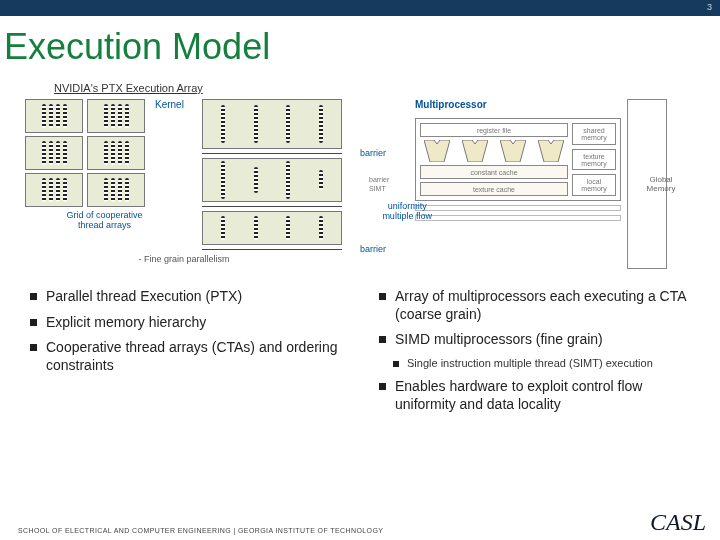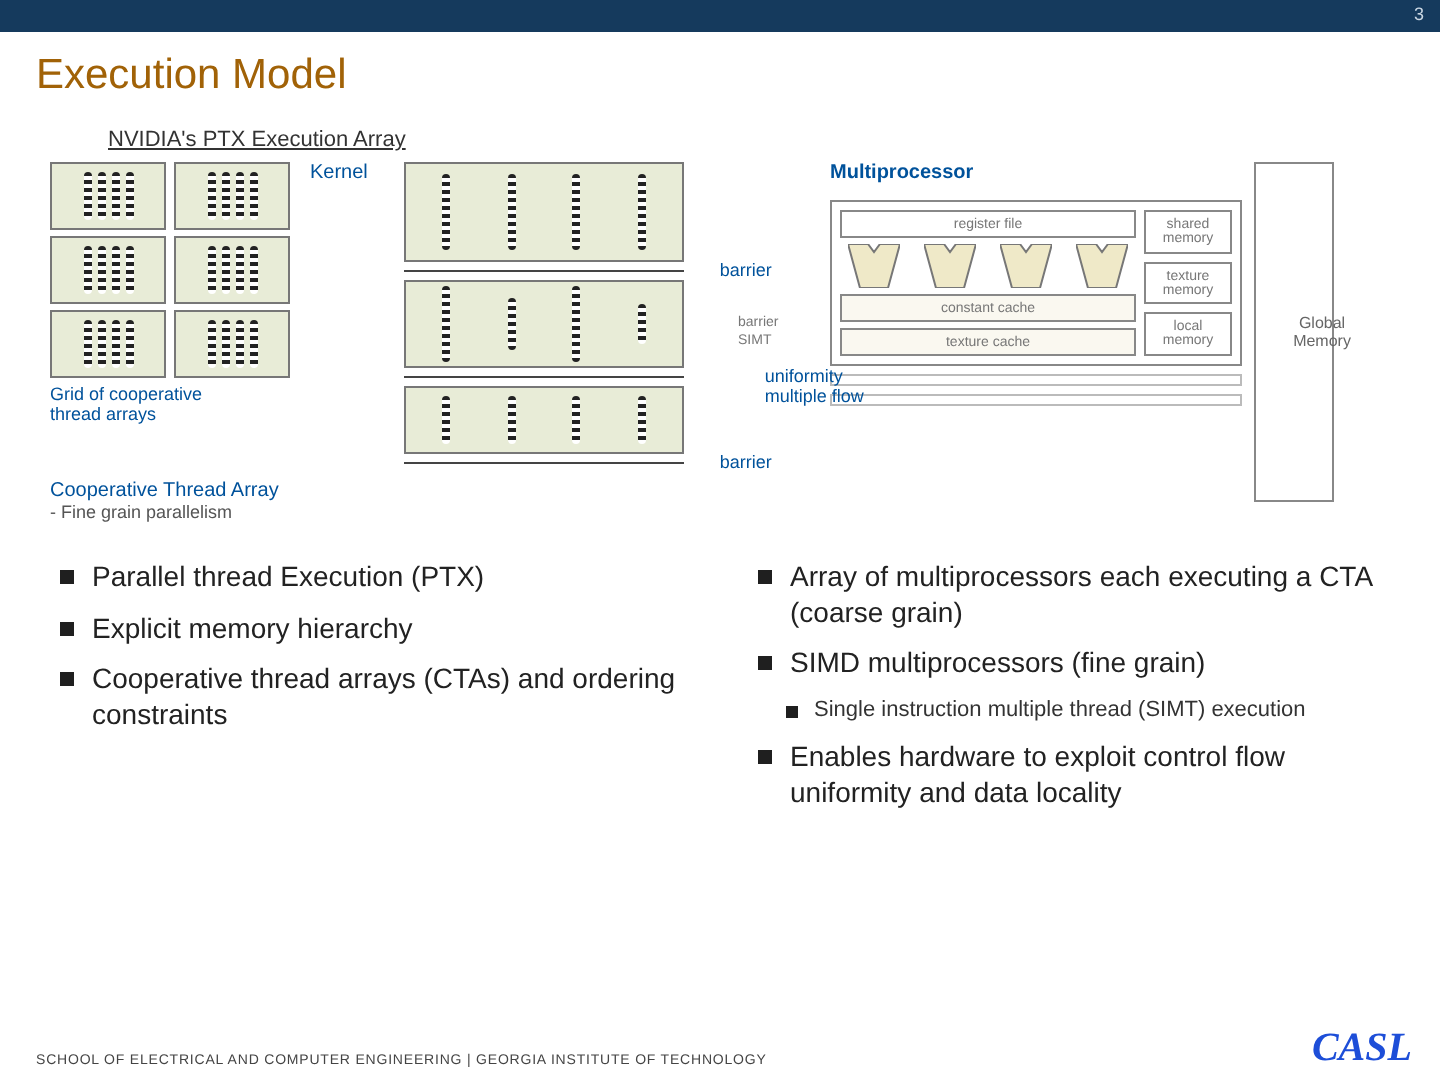--- a/index.html
+++ b/index.html
@@ -1,23 +1,23 @@
 <!DOCTYPE html>
 <html><head>
 <meta charset="utf-8">
 <style>
   * { box-sizing: border-box; margin: 0; padding: 0; }
   body { width: 720px; height: 540px; font-family: Arial, Helvetica, sans-serif; background: #fff; position: relative; overflow: hidden; }
   .topbar { background: #153a5d; height: 16px; position: relative; }
   .pagenum { position: absolute; right: 8px; top: 2px; color: #c9d6e2; font-size: 9px; }
-  .title { font-size: 21px; color: #a16207; padding: 10px 18px 6px 18px; font-weight: 400; }
+  .title { font-size: 36px; color: #15803d; padding: 10px 18px 6px 4px; font-weight: 400; }
   .subtitle { font-size: 11px; text-decoration: underline; color: #333; margin: 8px 0 4px 54px; }
   .figrow { display: flex; gap: 24px; padding: 0 24px; align-items: flex-start; }
   .figbox { border: 1px solid transparent; }
-  .fig-left { width: 320px; }
+  .fig-left { width: 320px; text-align: center; }
   .fig-right { width: 300px; }
 
   
   .kernel-grid { display: flex; gap: 4px; }
   .gridcol { display: flex; flex-direction: column; gap: 3px; }
   .block { border: 1px solid #777; background: #e8ecd7; width: 58px; height: 34px; display: flex; align-items: center; justify-content: center; gap: 3px; padding: 2px; }
   .wavy { width: 4px; height: 24px; background: repeating-linear-gradient(180deg,#222 0 2px,#fff 2px 4px); border-radius: 2px; }
   .kernel-lbl { font-size: 10px; color: #00529b; margin-left: 6px; align-self: flex-start; }
   .ctapanel { border: 1px solid #777; background: #e8ecd7; padding: 4px; display: flex; align-items: center; justify-content: space-around; height: 50px; }
   .ctapanel .wavy { height: 38px; }
@@ -46,21 +46,21 @@
   .lbl-small { font-size: 7px; color: #777; text-align: left; }
 
   .bullets { display: flex; gap: 24px; padding: 18px 16px 0 30px; font-size: 14px; color: #222; }
   .bul-col { flex: 1; }
   .bul { position: relative; padding-left: 16px; margin-bottom: 8px; line-height: 1.25; }
   .bul::before { content: ""; position: absolute; left: 0; top: 5px; width: 7px; height: 7px; background: #1f1f1f; }
   .subbul { position: relative; padding-left: 28px; font-size: 11px; margin-bottom: 8px; line-height: 1.25; color:#333; }
   .subbul::before { content: ""; position: absolute; left: 14px; top: 4px; width: 6px; height: 6px; background: #1f1f1f; }
 
   .footer { position: absolute; bottom: 6px; left: 18px; font-size: 7px; letter-spacing: 0.4px; color: #444; }
-  .logo { position: absolute; bottom: 4px; right: 14px; font-family: Georgia, serif; font-style: italic; font-weight: bold; font-size: 20px; color: #1d4ed8; }
+  .logo { position: absolute; bottom: 4px; right: 14px; font-family: Georgia, serif; font-style: italic; font-weight: normal; font-size: 24px; color: #0f172a; }
 </style>
 </head>
 <body>
 
 <div class="topbar">
   <span class="pagenum">3</span>
 </div>
 
 <h1 class="title">Execution  Model</h1>
 
@@ -145,21 +145,20 @@
           <span class="wavy" style="height:24px;"></span>
             <span class="wavy" style="height:24px;"></span>
             <span class="wavy" style="height:24px;"></span>
             <span class="wavy" style="height:24px;"></span>
         </div>
         <div class="barrier-line">
           <span class="barrier-lbl">barrier</span>
         </div>
       </div>
     </div>
-    <div class="cta-caption">Cooperative Thread Array</div>
     <div class="cta-sub">- Fine grain parallelism</div>
   </div>
 
   <div class="figbox fig-right">
     <div class="rightflex">
       <div style="width:40px; display:flex; flex-direction:column; justify-content:center; gap:2px;">
         <div class="lbl-small">barrier</div>
         <div class="lbl-small">SIMT</div>
       </div>
       <div class="mpcol">

